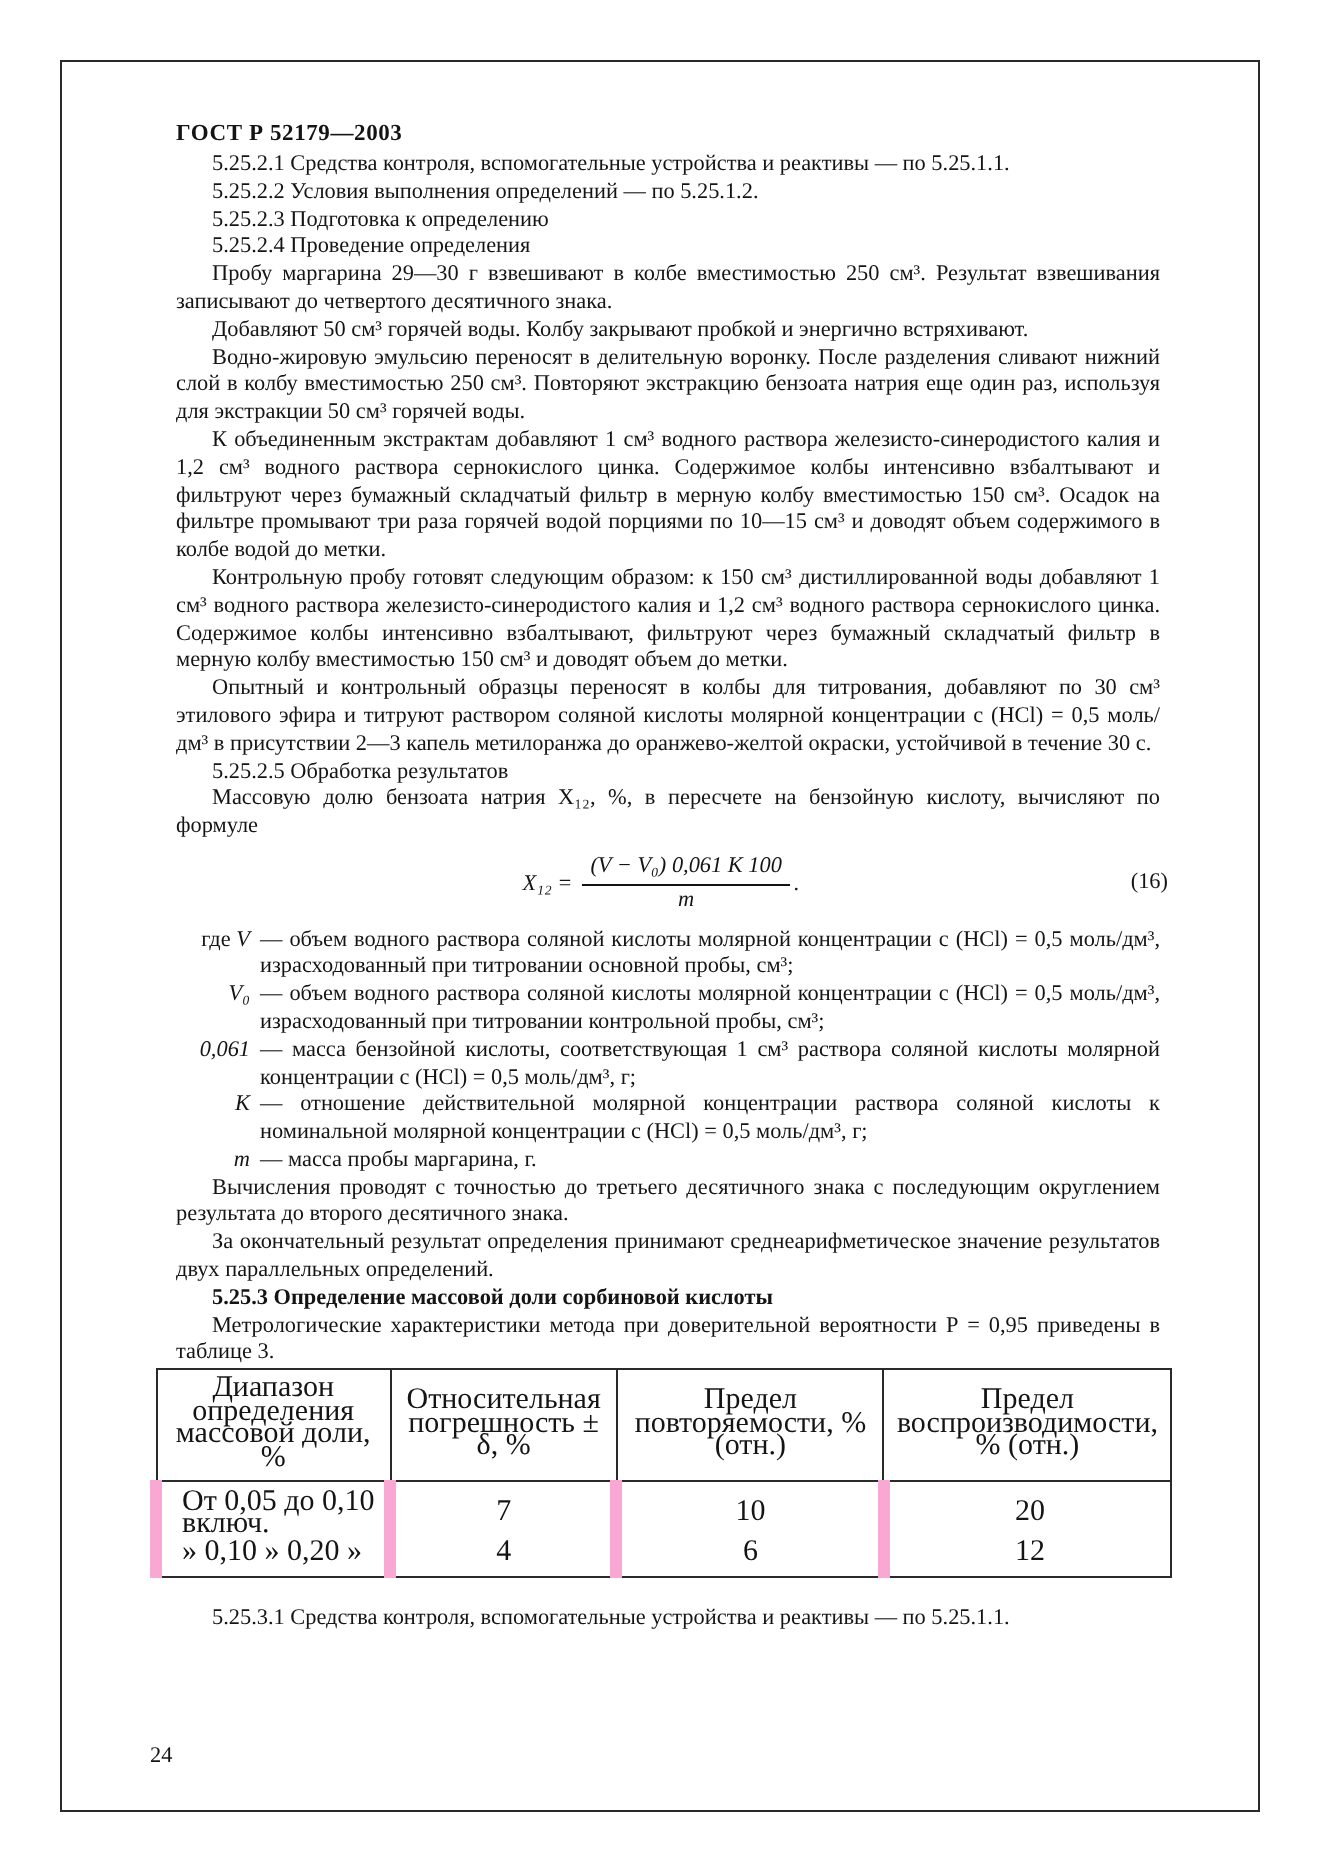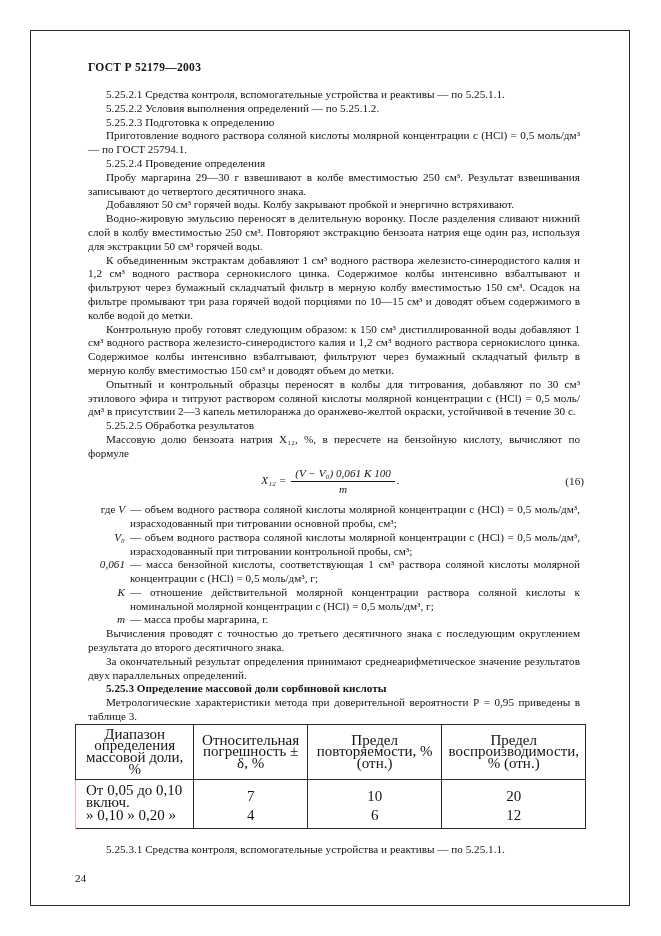--- a/index.html
+++ b/index.html
@@ -20,21 +20,21 @@
   }
   .doc-header {
     position: absolute;
     left: 88px; top: 61px;
     font-weight: bold;
     font-size: 11.5px;
     letter-spacing: 0.3px;
   }
   .content {
     position: absolute;
-    left: 75px; top: 88px;
+    left: 75px; top: 76px;
     width: 511px;
     font-size: 11.2px;
     line-height: 13.8px;
     text-align: justify;
   }
   .para {
     margin: 0 6px 0 13px;
     text-indent: 18px;
   }
   .para.bold { font-weight: bold; }
@@ -87,21 +87,21 @@
     margin-bottom: 14px;
   }
   table.data-table thead th {
     border: 1px solid #2a2a2a;
     font-weight: normal;
     text-align: center;
     vertical-align: middle;
     padding: 4px 6px;
   }
   table.data-table tbody td {
-    border-left: 1px solid #f9a8d4;
+    border-left: 6px solid #f9a8d4;
     border-right: 1px solid #2a2a2a;
     padding: 1px 4px;
     text-align: center;
   }
   table.data-table tbody tr:first-child td { padding-top: 5px; }
   table.data-table tbody tr:last-child td { padding-bottom: 6px; }
   table.data-table tbody td.range { text-align: left; padding-left: 10px; }
   .page-number {
     position: absolute;
     left: 75px; top: 872px;
@@ -113,21 +113,20 @@
 
 <div class="page-border"></div>
 
 <div class="doc-header">ГОСТ Р 52179—2003</div>
 
 <div class="content">
 
   <p class="para">5.25.2.1 Средства контроля, вспомогательные устройства и реактивы — по 5.25.1.1.</p>
   <p class="para">5.25.2.2 Условия выполнения определений — по 5.25.1.2.</p>
   <p class="para">5.25.2.3 Подготовка к определению</p>
-  <p class="para">Приготовление водного раствора соляной кислоты молярной концентрации с (HCl) = 0,5 моль/дм³ — по ГОСТ 25794.1.</p>
   <p class="para">5.25.2.4 Проведение определения</p>
   <p class="para">Пробу маргарина 29—30 г взвешивают в колбе вместимостью 250 см³. Результат взвешивания записывают до четвертого десятичного знака.</p>
   <p class="para">Добавляют 50 см³ горячей воды. Колбу закрывают пробкой и энергично встряхивают.</p>
   <p class="para">Водно-жировую эмульсию переносят в делительную воронку. После разделения сливают нижний слой в колбу вместимостью 250 см³. Повторяют экстракцию бензоата натрия еще один раз, используя для экстракции 50 см³ горячей воды.</p>
   <p class="para">К объединенным экстрактам добавляют 1 см³ водного раствора железисто-синеродистого калия и 1,2 см³ водного раствора сернокислого цинка. Содержимое колбы интенсивно взбалтывают и фильтруют через бумажный складчатый фильтр в мерную колбу вместимостью 150 см³. Осадок на фильтре промывают три раза горячей водой порциями по 10—15 см³ и доводят объем содержимого в колбе водой до метки.</p>
   <p class="para">Контрольную пробу готовят следующим образом: к 150 см³ дистиллированной воды добавляют 1 см³ водного раствора железисто-синеродистого калия и 1,2 см³ водного раствора сернокислого цинка. Содержимое колбы интенсивно взбалтывают, фильтруют через бумажный складчатый фильтр в мерную колбу вместимостью 150 см³ и доводят объем до метки.</p>
   <p class="para">Опытный и контрольный образцы переносят в колбы для титрования, добавляют по 30 см³ этилового эфира и титруют раствором соляной кислоты молярной концентрации с (HCl) = 0,5 моль/дм³ в присутствии 2—3 капель метилоранжа до оранжево-желтой окраски, устойчивой в течение 30 с.</p>
   <p class="para">5.25.2.5 Обработка результатов</p>
   <p class="para">Массовую долю бензоата натрия Х₁₂, %, в пересчете на бензойную кислоту, вычисляют по формуле</p>
 

